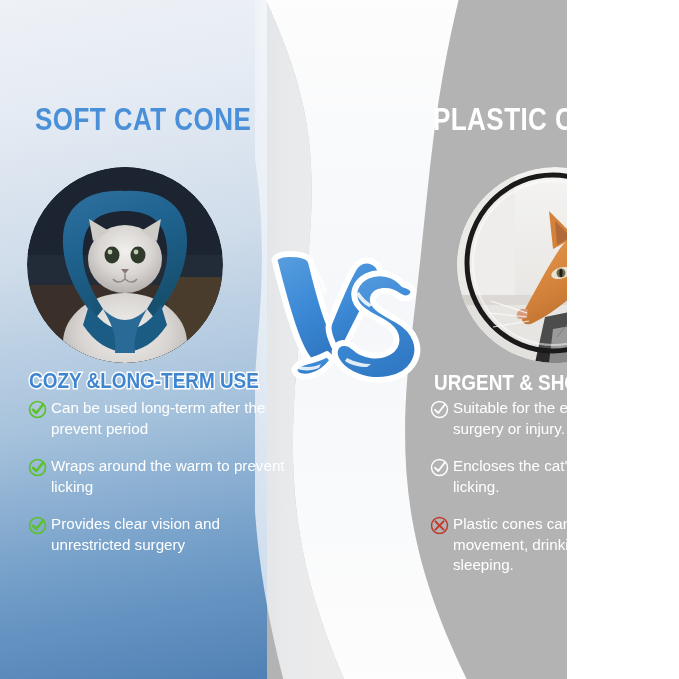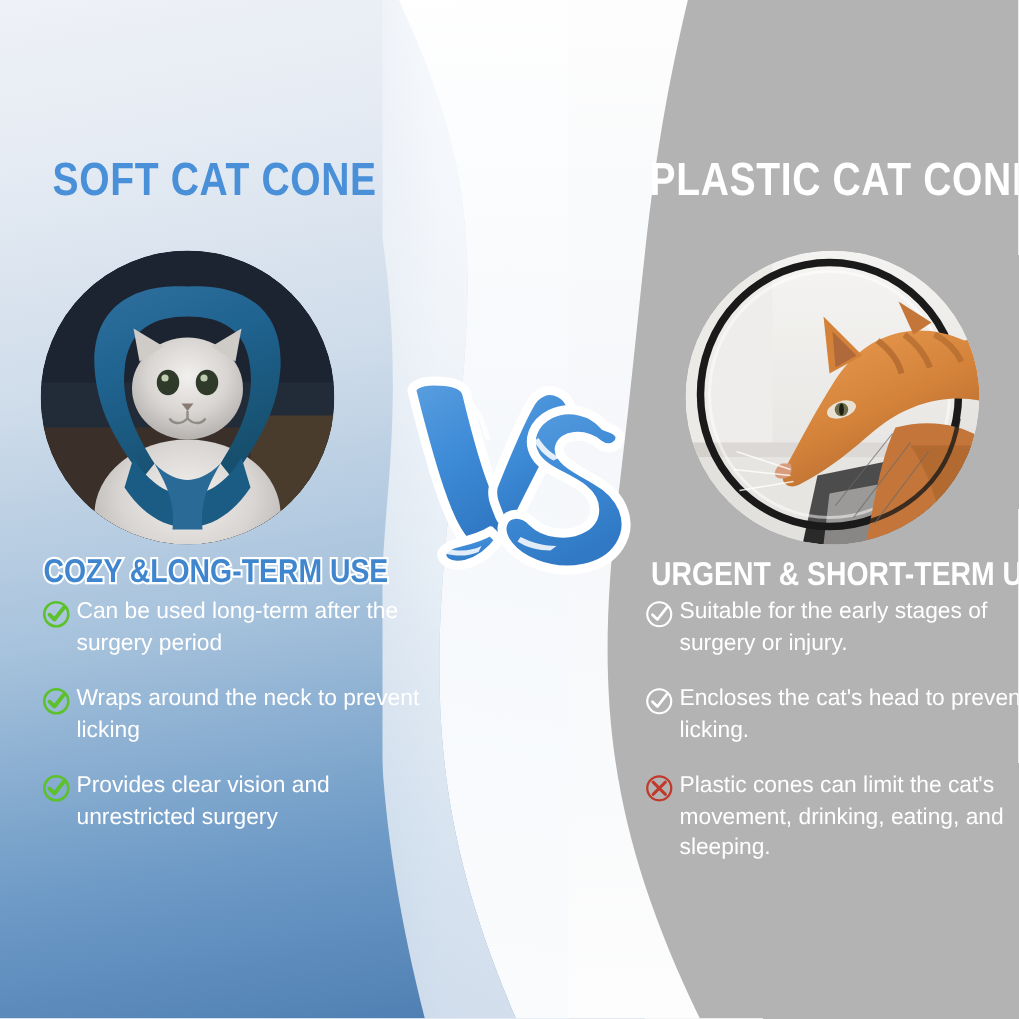--- a/index.html
+++ b/index.html
@@ -1,21 +1,21 @@
 <!DOCTYPE html>
 <html><head>
 <meta charset="utf-8">
 <style>
   html,body{margin:0;padding:0;}
   body{
     width:679px;height:679px;
     font-family:"Liberation Sans", sans-serif;
     overflow:hidden;background:#fff;
   }
-  .stage{position:relative;width:679px;height:679px;overflow:hidden;}
+  .stage{position:relative;width:567px;height:679px;overflow:hidden;}
 
   
   .bg-left{
     position:absolute;left:0;top:0;width:430px;height:679px;
     background:linear-gradient(170deg,#eef1f6 0%,#e6ecf4 14%,#cfdcea 36%,#a6c2dc 58%,#6d9ac6 80%,#4a7ab0 100%);
   }
   .bg-right{
     position:absolute;right:0;top:0;width:300px;height:679px;
     background:#b3b3b3;
   }
@@ -166,30 +166,30 @@
   <div class="sect sect-left">COZY &amp;LONG-TERM USE</div>
 
   <div class="list list-left">
     <div class="item">
       <span class="ico">
         <svg width="19" height="19" viewBox="0 0 19 19">
           <circle cx="9.5" cy="9.5" r="8" fill="none" stroke="#5cc12a" stroke-width="1.7"></circle>
           <path d="M5,9.8 L8.3,13 L14.5,5.2" fill="none" stroke="#5cc12a" stroke-width="2.6" stroke-linecap="round" stroke-linejoin="round"></path>
         </svg>
       </span>
-      <span class="txt">Can be used long-term after the surgery period</span>
+      <span class="txt">Can be used long-term after the prevent period</span>
     </div>
     <div class="item">
       <span class="ico">
         <svg width="19" height="19" viewBox="0 0 19 19">
           <circle cx="9.5" cy="9.5" r="8" fill="none" stroke="#5cc12a" stroke-width="1.7"></circle>
           <path d="M5,9.8 L8.3,13 L14.5,5.2" fill="none" stroke="#5cc12a" stroke-width="2.6" stroke-linecap="round" stroke-linejoin="round"></path>
         </svg>
       </span>
-      <span class="txt">Wraps around the neck to prevent licking</span>
+      <span class="txt">Wraps around the warm to prevent licking</span>
     </div>
     <div class="item">
       <span class="ico">
         <svg width="19" height="19" viewBox="0 0 19 19">
           <circle cx="9.5" cy="9.5" r="8" fill="none" stroke="#5cc12a" stroke-width="1.7"></circle>
           <path d="M5,9.8 L8.3,13 L14.5,5.2" fill="none" stroke="#5cc12a" stroke-width="2.6" stroke-linecap="round" stroke-linejoin="round"></path>
         </svg>
       </span>
       <span class="txt">Provides clear vision and unrestricted surgery</span>
     </div>

